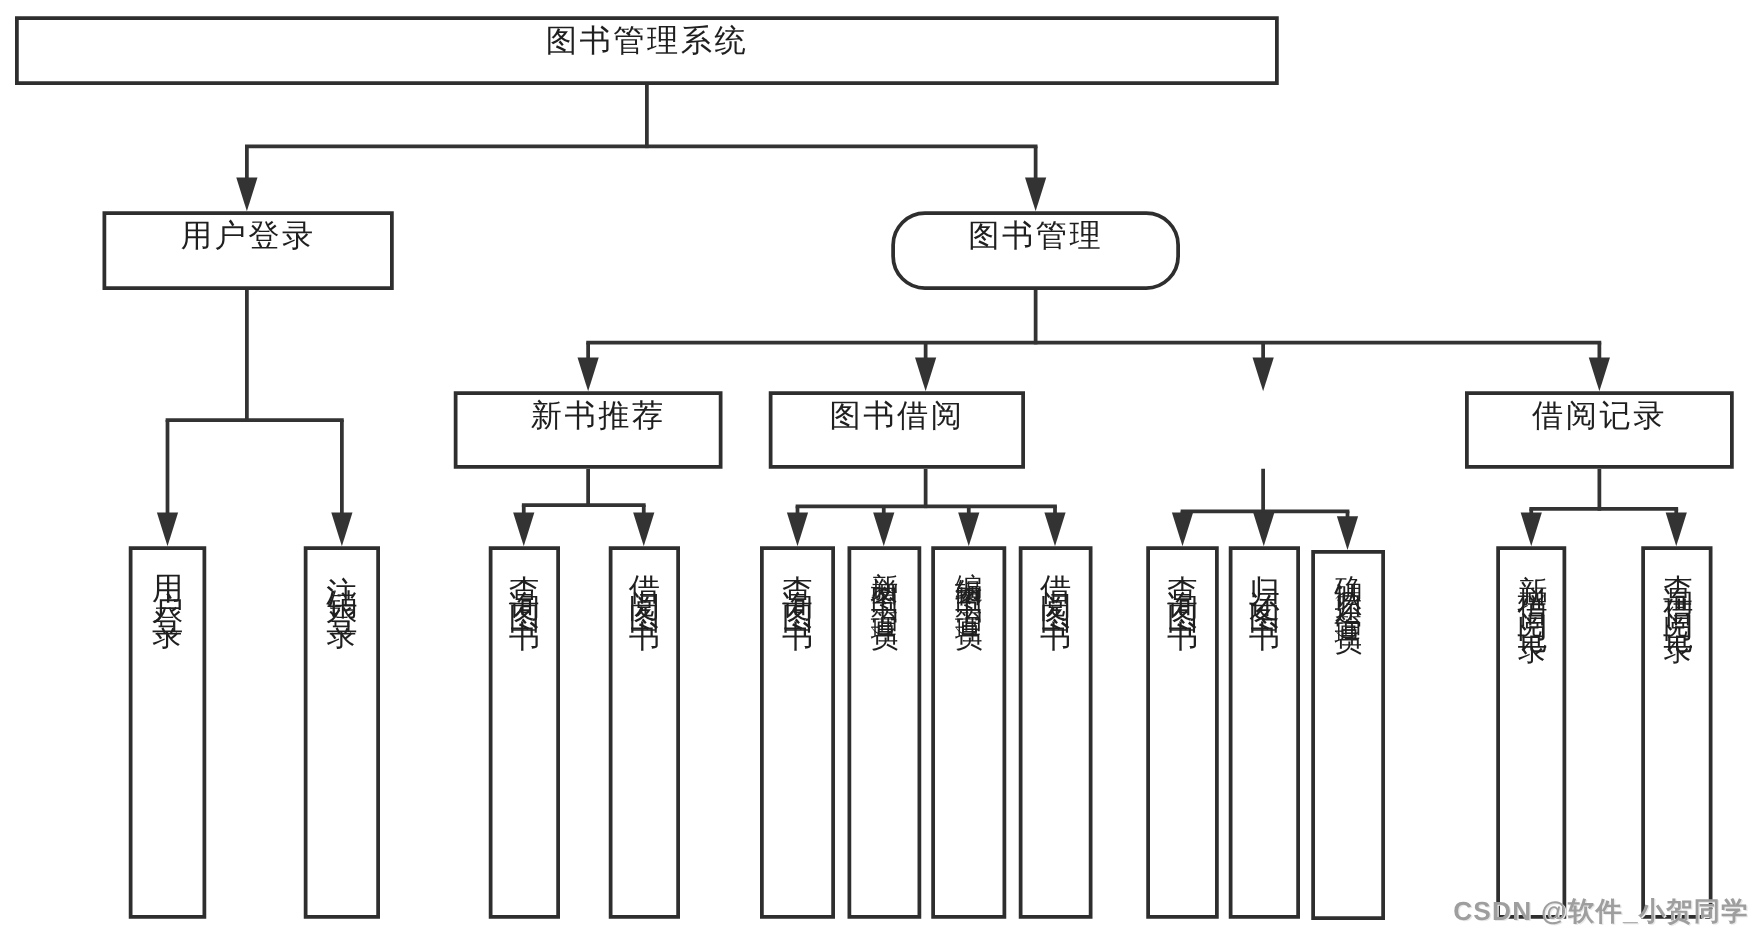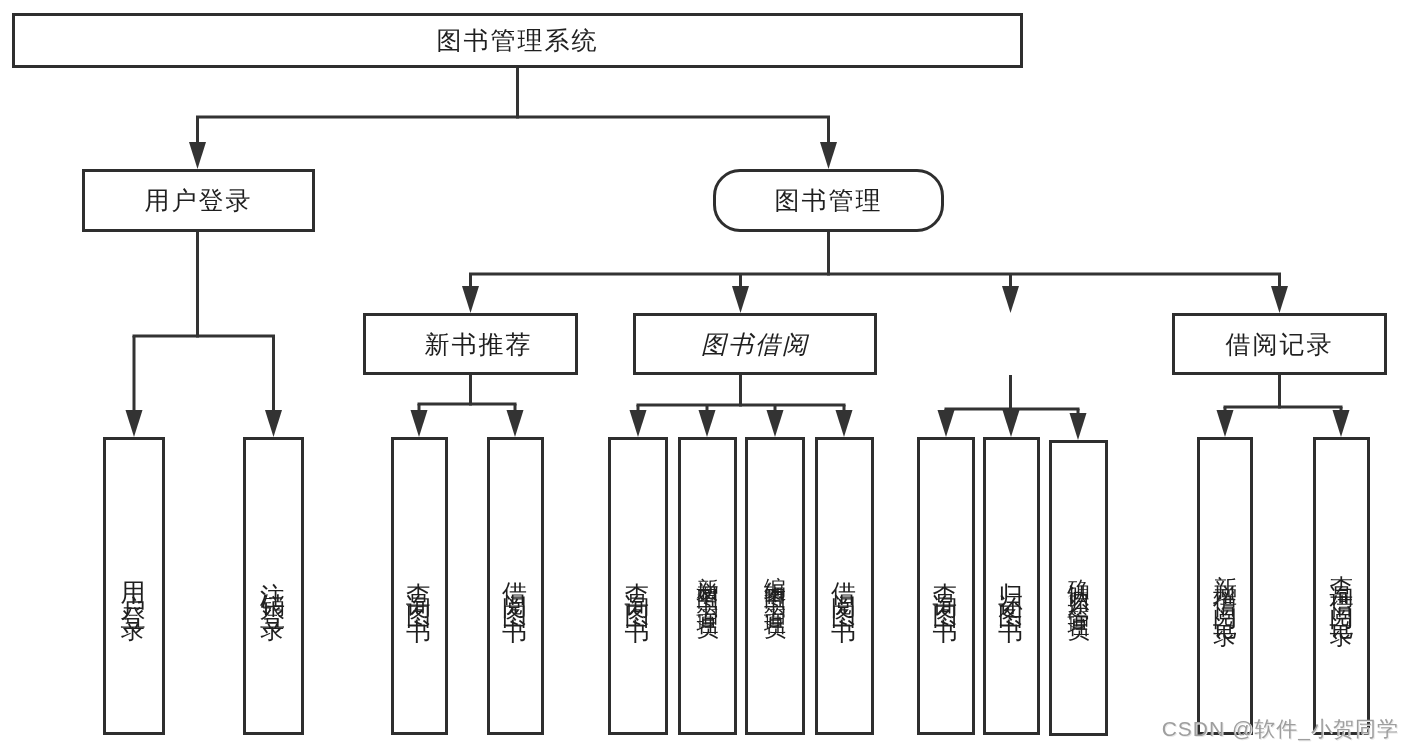--- a/index.html
+++ b/index.html
@@ -13,35 +13,34 @@
   svg.connectors { position:absolute; left:0; top:0; width:1405px; height:747px; }
   svg.connectors line { stroke:#333333; stroke-width:3; }
   svg.connectors polygon { fill:#333333; }
 
   .box {
     position:absolute;
     border:3px solid #2e2e2e;
     background:#ffffff;
     color:#1f1f1f;
     display:flex;
-    align-items:center;
     justify-content:center;
     box-sizing:border-box;
   }
   .box.h span { font-size:25px; letter-spacing:2px; white-space:nowrap; }
   .box.v span { writing-mode:vertical-rl; text-orientation:mixed; white-space:nowrap; }
   .box.v4 span { font-size:25px; letter-spacing:12px; }
   .box.v6 span { font-size:24px; letter-spacing:10px; }
   .box.v9 span { font-size:22px; letter-spacing:6px; }
 
   .watermark {
     position:absolute;
     right:6px; bottom:4px;
     font-size:21px;
-    font-weight:400;
+    font-weight:700;
     color:#9e9e9e;
     letter-spacing:1px;
     text-shadow:1px 1px 0 #e8e8e8;
   }
 </style>
 </head>
 <body>
 
 <div id="canvas">
 
@@ -114,21 +113,21 @@
   <div class="box h" style="left:82px; top:169px; width:233px; height:63px;">
     <span>用户登录</span>
   </div>
   <div class="box h" style="left:713px; top:169px; width:231px; height:63px;border-radius:27px;">
     <span>图书管理</span>
   </div>
 
   <div class="box h" style="left:363px; top:313px; width:215px; height:62px;padding-left:16px;">
     <span>新书推荐</span>
   </div>
-  <div class="box h" style="left:633px; top:313px; width:244px; height:62px;font-style:italic;">
+  <div class="box h" style="left:615px; top:313px; width:205px; height:62px;">
     <span>图书借阅</span>
   </div>
   <div class="box h" style="left:1172px; top:313px; width:215px; height:62px;">
     <span>借阅记录</span>
   </div>
 
   <div class="box v v4" style="left:103px; top:437px; width:62px; height:298px;">
     <span>用户登录</span>
   </div>
   <div class="box v v4" style="left:243px; top:437px; width:61px; height:298px;">

